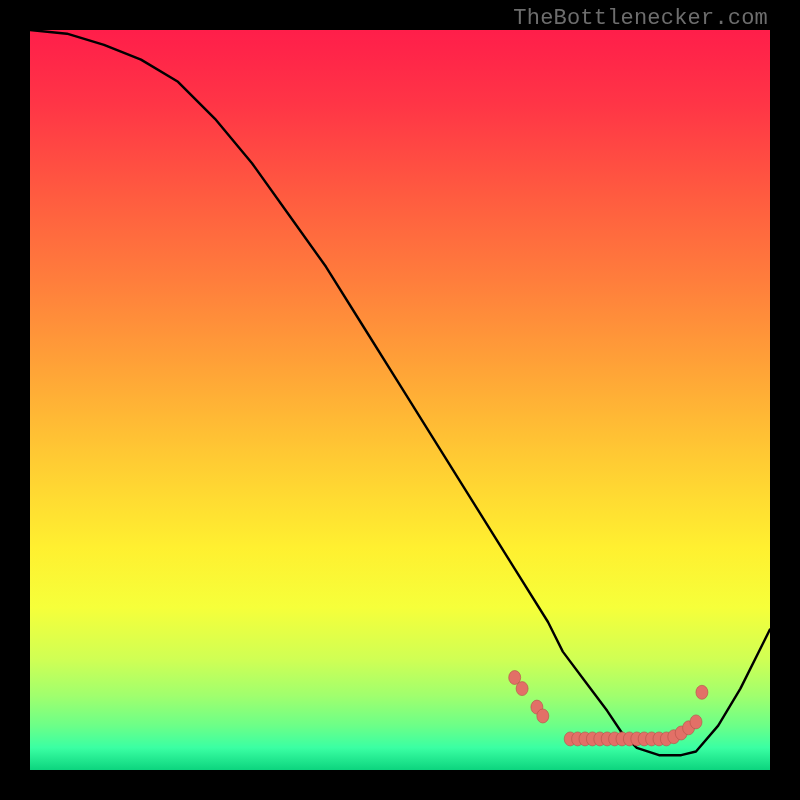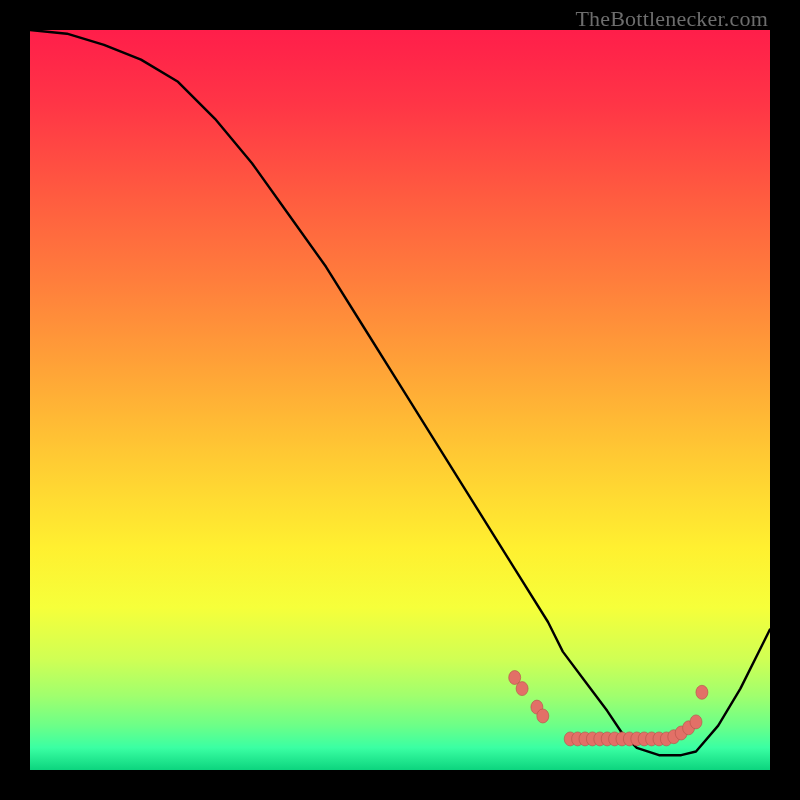--- a/index.html
+++ b/index.html
@@ -33,21 +33,21 @@
     position: absolute;
     left: 0;
     top: 0;
     width: 100%;
     height: 100%;
   }
   .watermark {
     position: absolute;
     top: 6px;
     right: 32px;
-    font-family: Liberation Serif, serif;
+    font-family: Liberation Mono, monospace;
     font-size: 22px;
     color: #6d6d6d;
     font-weight: 500;
     letter-spacing: 0.2px;
   }
 </style>
 </head>
 <body>
 
 <div class="chart-wrap">

